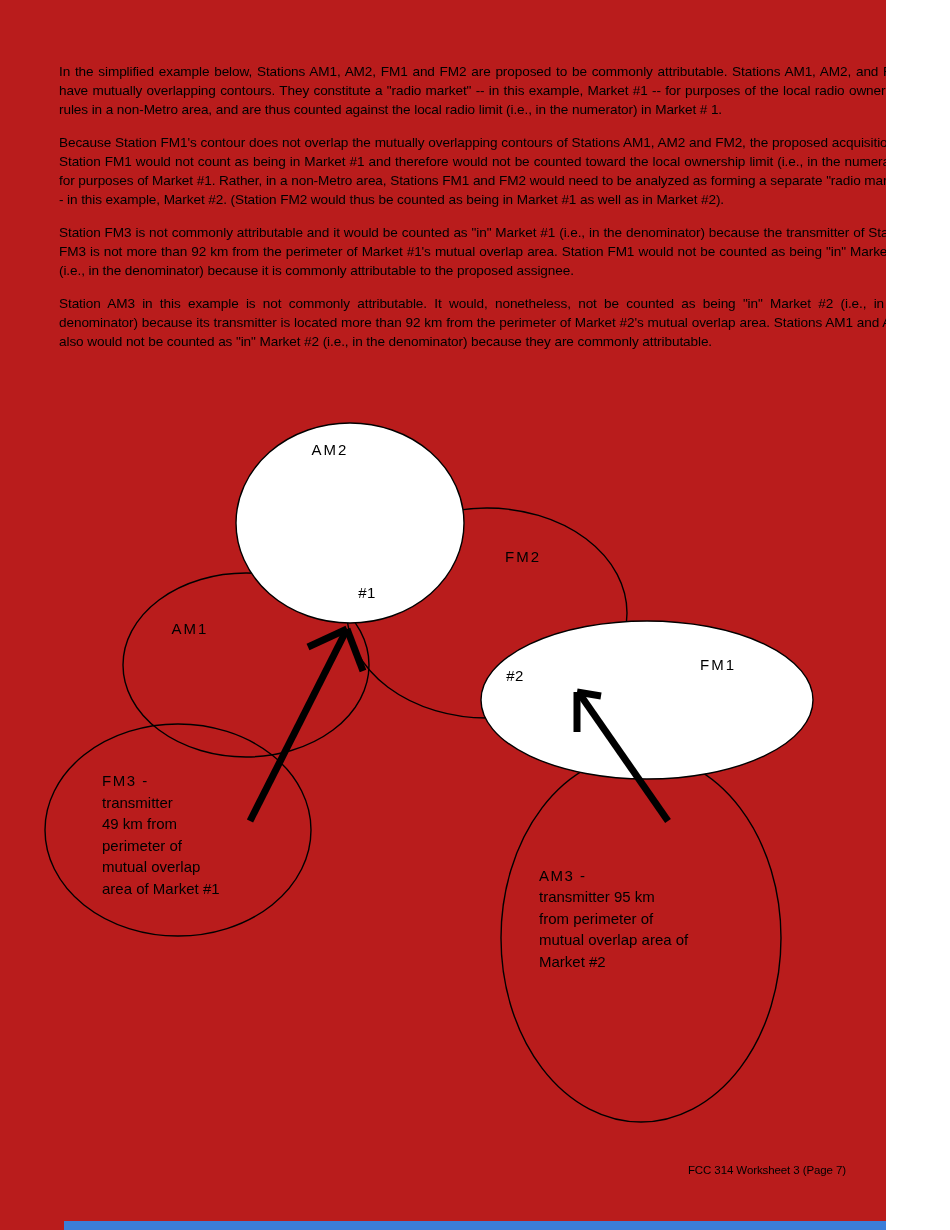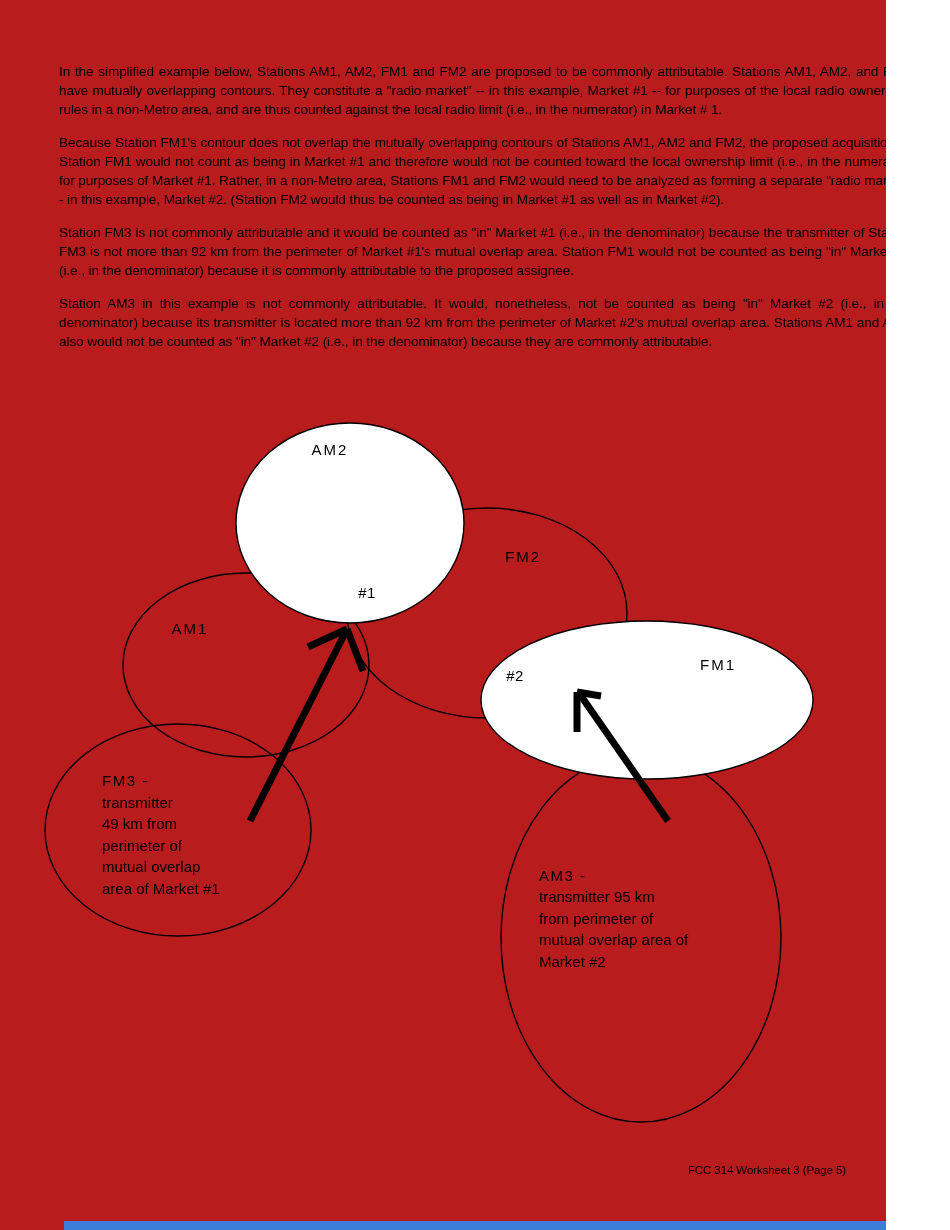--- a/index.html
+++ b/index.html
@@ -119,16 +119,16 @@
       <line class="arrow-line" x1="347" y1="629" x2="363" y2="671"></line>
     </g>
 
     <g>
       <line class="arrow-line" x1="668" y1="821" x2="579" y2="693"></line>
       <line class="arrow-line" x1="577" y1="692" x2="601" y2="696"></line>
       <line class="arrow-line" x1="577" y1="692" x2="577" y2="732"></line>
     </g>
   </svg>
 
-  <div class="footer">FCC 314 Worksheet 3 (Page 5)</div>
+  <div class="footer">FCC 314 Worksheet 3 (Page 7)</div>
 
   <div class="highlight-bar" style="background: rgb(59, 125, 216);"></div>
 </div>
 
 </body></html>

